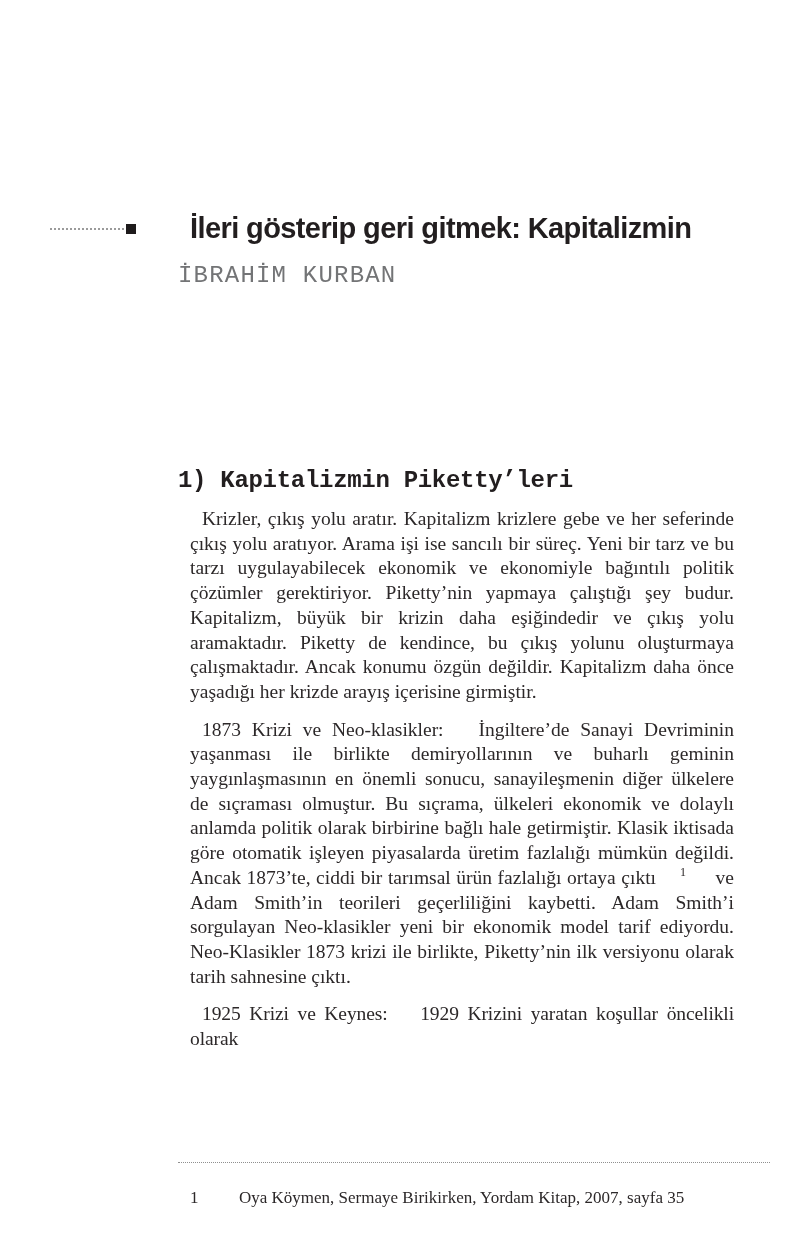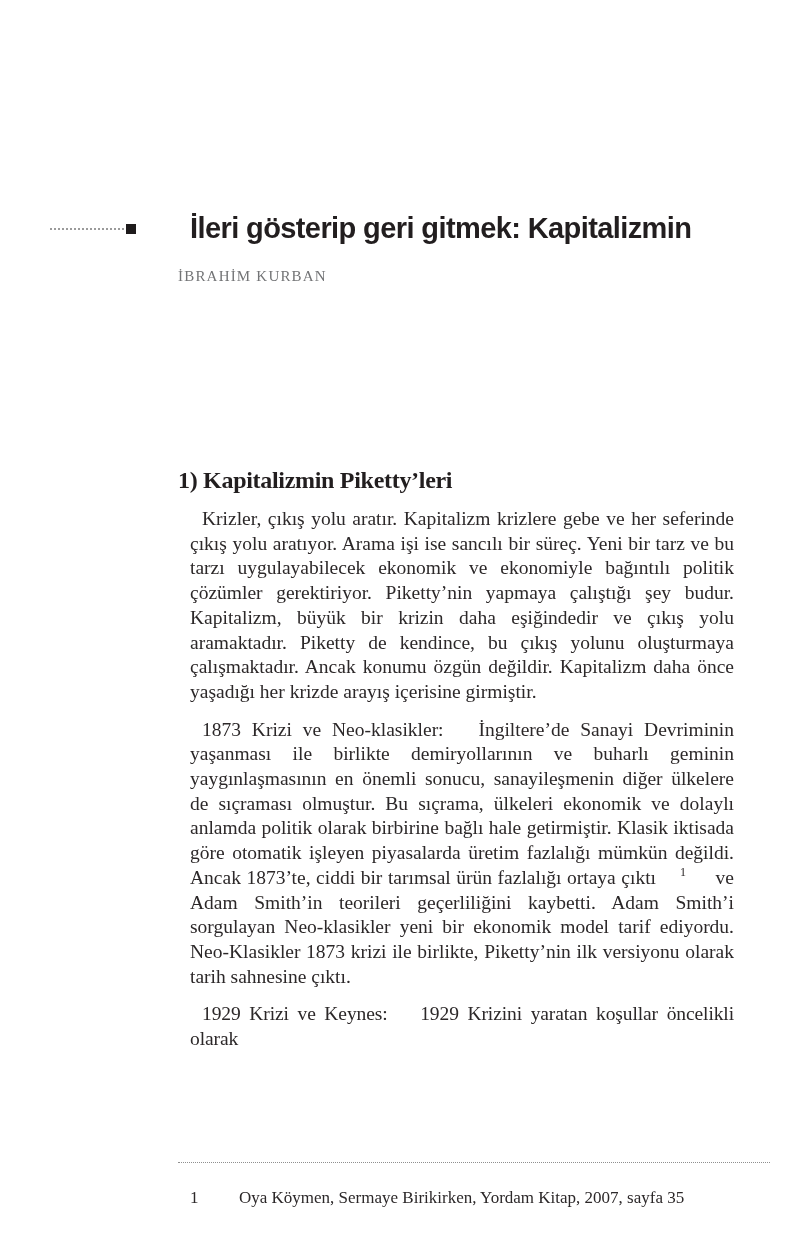--- a/index.html
+++ b/index.html
@@ -30,28 +30,28 @@
 
   h1.chapter-title{
     font-family:"Liberation Sans", sans-serif;
     font-weight:bold;font-size:29px;line-height:47px;
     letter-spacing:-0.6px;color:var(--title);
   }
   h1.chapter-title .title-line{display:block;white-space:nowrap;}
 
   .author{
     margin-top:6px;
-    font-family:Liberation Serif, serif;
-    font-size:15px;line-height:24px;letter-spacing:1.2px;
+    font-family:Liberation Mono, monospace;
+    font-size:24px;line-height:24px;letter-spacing:1.2px;
     color:var(--author);font-weight:400;
   }
 
   h2.section-heading{
     margin-top:179px;
-    font-family:Liberation Serif, serif;
+    font-family:Liberation Mono, monospace;
     font-weight:bold;font-size:24px;line-height:27px;
     letter-spacing:-0.3px;color:var(--title);
   }
 
   #body-paragraphs{margin-top:13px;}
   p.body-para{
     font-size:19.5px;line-height:24.7px;
     text-align:justify;
     hyphens:auto;-webkit-hyphens:auto;
     color:var(--text);
@@ -83,21 +83,21 @@
       <span class="title-line">İleri gösterip geri gitmek: Kapitalizmin</span>
     </h1>
 
     <div class="author">İBRAHİM KURBAN</div>
 
     <h2 class="section-heading">1) Kapitalizmin Piketty’leri</h2>
 
     <div id="body-paragraphs">
         <p class="body-para"><span>Krizler, çıkış yolu aratır. Kapitalizm krizlere gebe ve her seferinde çıkış yolu aratıyor. Arama işi ise sancılı bir süreç. Yeni bir tarz ve bu tarzı uygulayabilecek ekonomik ve ekonomiyle bağıntılı politik çözümler gerektiriyor. Piketty’nin yapmaya çalıştığı şey budur. Kapitalizm, büyük bir krizin daha eşiğindedir ve çıkış yolu aramaktadır. Piketty de kendince, bu çıkış yolunu oluşturmaya çalışmaktadır. Ancak konumu özgün değildir. Kapitalizm daha önce yaşadığı her krizde arayış içerisine girmiştir.</span></p>
         <p class="body-para"><b>1873 Krizi ve Neo-klasikler: </b><span>İngiltere’de Sanayi Devriminin yaşanması ile birlikte demiryollarının ve buharlı geminin yaygınlaşmasının en önemli sonucu, sanayileşmenin diğer ülkelere de sıçraması olmuştur. Bu sıçrama, ülkeleri ekonomik ve dolaylı anlamda politik olarak birbirine bağlı hale getirmiştir.  Klasik iktisada göre otomatik işleyen piyasalarda üretim fazlalığı mümkün değildi. Ancak 1873’te, ciddi bir tarımsal ürün fazlalığı ortaya çıktı</span><sup>1</sup><span> ve Adam Smith’in teorileri geçerliliğini kaybetti. Adam Smith’i sorgulayan Neo-klasikler yeni bir ekonomik model tarif ediyordu. Neo-Klasikler 1873 krizi ile birlikte, Piketty’nin ilk versiyonu olarak tarih sahnesine çıktı.</span></p>
-        <p class="body-para continued"><b>1929 Krizi ve Keynes: </b><span>1929 Krizini yaratan koşullar öncelikli olarak</span></p>
+        <p class="body-para continued"><b>1925 Krizi ve Keynes: </b><span>1929 Krizini yaratan koşullar öncelikli olarak</span></p>
       </div>
   </div>
 
   <div class="footnote-area">
     <div class="footnote-rule"></div>
     <div class="footnote">
       <span class="fn-num">1</span>
       <span class="fn-text">Oya Köymen, Sermaye Birikirken, Yordam Kitap, 2007, sayfa 35</span>
     </div>
   </div>

